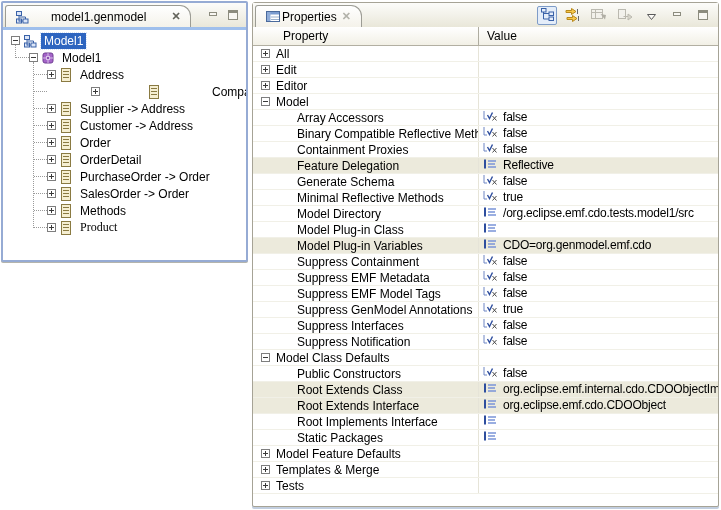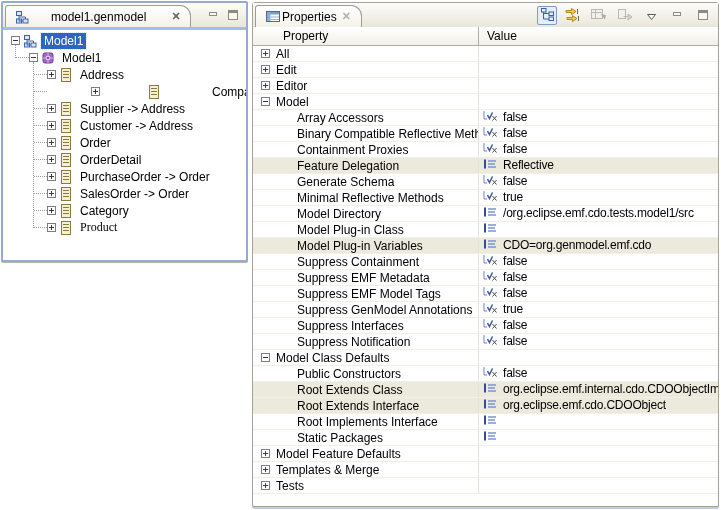--- a/index.html
+++ b/index.html
@@ -247,21 +247,21 @@
         <span class="ebox">
           <i class="h"></i>
           <i class="v"></i>
         </span>
         <span class="ticon">
           <svg width="14" height="14" viewBox="0 0 14 14">
             <rect x="2.5" y="0.5" width="9" height="13" fill="#F6EFD2" stroke="#8A7A42"></rect>
             <path d="M4 3.5h6M4 6.5h6M4 9.5h6" stroke="#8A7A42"></path>
           </svg>
         </span>
-        <span class="tlabel">Category</span>
+        <span class="tlabel">Methods</span>
       </div>
       <div class="trow" style="padding-left: 31px; font-family: Liberation Serif, serif;">
         <span class="stub"></span>
         <span class="ebox">
           <i class="h"></i>
           <i class="v"></i>
         </span>
         <span class="ticon">
           <svg width="14" height="14" viewBox="0 0 14 14">
             <rect x="2.5" y="0.5" width="9" height="13" fill="#F6EFD2" stroke="#8A7A42"></rect>

